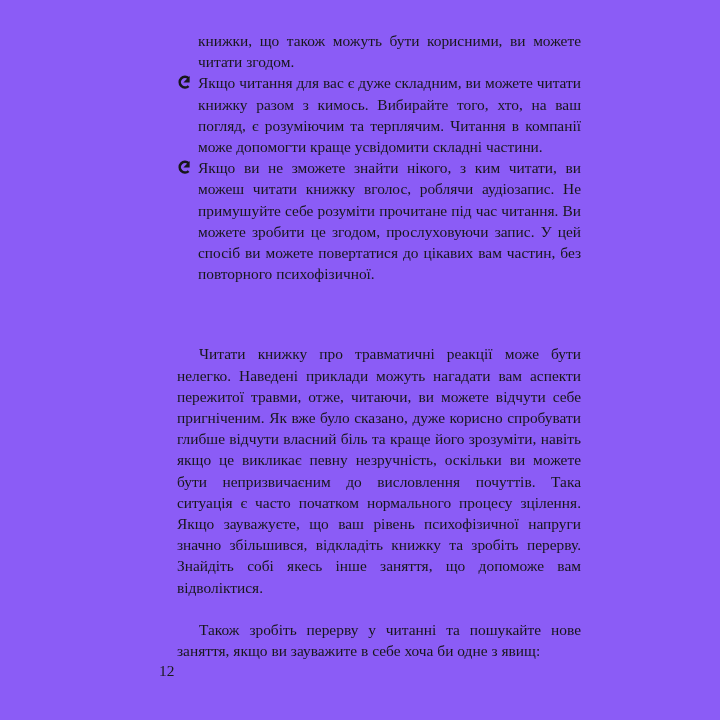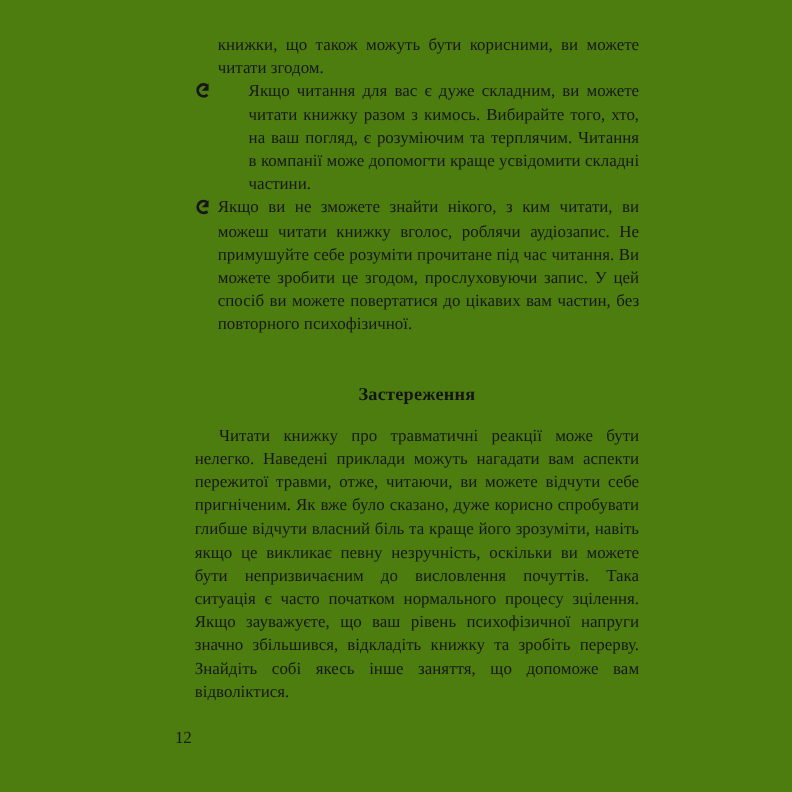--- a/index.html
+++ b/index.html
@@ -13,21 +13,21 @@
     background: #ffffff;
     font-family: "Liberation Serif", "DejaVu Serif", serif;
     color: #1a1a1a;
     overflow: hidden;
   }
 
   .page {
     position: relative;
     width: 720px;
     height: 720px;
-    background: #4d7c0f;
+    background: #8b5cf6;
     box-sizing: border-box;
   }
 
   .text-block {
     position: absolute;
     left: 177px;
     top: 30px;
     width: 404px;
   }
 
@@ -124,43 +124,43 @@
 
     <ul class="bullet-list">
 
       <li class="bullet-item">
         <span class="bullet-marker">
           <svg width="16" height="17" viewBox="0 0 16 17" aria-hidden="true">
             <path d="M12.6 4.2 A5.3 5.3 0 1 0 12.6 12.1" fill="none" stroke="#17171a" stroke-width="2.6" stroke-linecap="butt"></path>
             <path d="M13.6 2.0 L13.6 8.4 L7.4 8.4 Z" fill="#17171a"></path>
           </svg>
         </span>
-        <span class="para" style="display:block;margin-left:28px;">Якщо читання для вас є дуже складним, ви можете читати книжку разом з кимось. Вибирайте того, хто, на ваш погляд, є розуміючим та терплячим. Читання в компанії може допомогти краще усвідомити складні частини.</span>
+        <span class="para" style="display:block;">Якщо читання для вас є дуже складним, ви можете читати книжку разом з кимось. Вибирайте того, хто, на ваш погляд, є розуміючим та терплячим. Читання в компанії може допомогти краще усвідомити складні частини.</span>
       </li>
 
       <li class="bullet-item">
         <span class="bullet-marker">
           <svg width="16" height="17" viewBox="0 0 16 17" aria-hidden="true">
             <path d="M12.6 4.2 A5.3 5.3 0 1 0 12.6 12.1" fill="none" stroke="#17171a" stroke-width="2.6" stroke-linecap="butt"></path>
             <path d="M13.6 2.0 L13.6 8.4 L7.4 8.4 Z" fill="#17171a"></path>
           </svg>
         </span>
         <span class="para" style="display:block;">Якщо ви не зможете знайти нікого, з ким читати, ви можеш читати книжку вголос, роблячи аудіозапис. Не примушуйте себе розуміти прочитане під час читання. Ви можете зробити це згодом, прослуховуючи запис. У цей спосіб ви можете повертатися до цікавих вам частин, без повторного психофізичної.</span>
       </li>
 
     </ul>
 
     <div class="gap-list-to-heading"></div>
 
-    <h2 class="section-heading">Застереження</h2>
 
     <div class="gap-heading-to-body"></div>
 
     <p class="para indent">Читати книжку про травматичні реакції може бути нелегко. Наведені приклади можуть нагадати вам аспекти пережитої травми, отже, читаючи, ви можете відчути себе пригніченим. Як вже було сказано, дуже корисно спробувати глибше відчути власний біль та краще його зрозуміти, навіть якщо це викликає певну незручність, оскільки ви можете бути непризвичаєним до висловлення почуттів. Така ситуація є часто початком нормального процесу зцілення. Якщо зауважуєте, що ваш рівень психофізичної напруги значно збільшився, відкладіть книжку та зробіть перерву. Знайдіть собі якесь інше заняття, що допоможе вам відволіктися.</p>
 
     <div class="gap-body-to-body"></div>
 
+    <p class="para indent">Також зробіть перерву у читанні та пошукайте нове заняття, якщо ви зауважите в себе хоча би одне з явищ:</p>
 
   </div>
 
   <div class="page-number">12</div>
 
 </div>
 
 </body></html>

